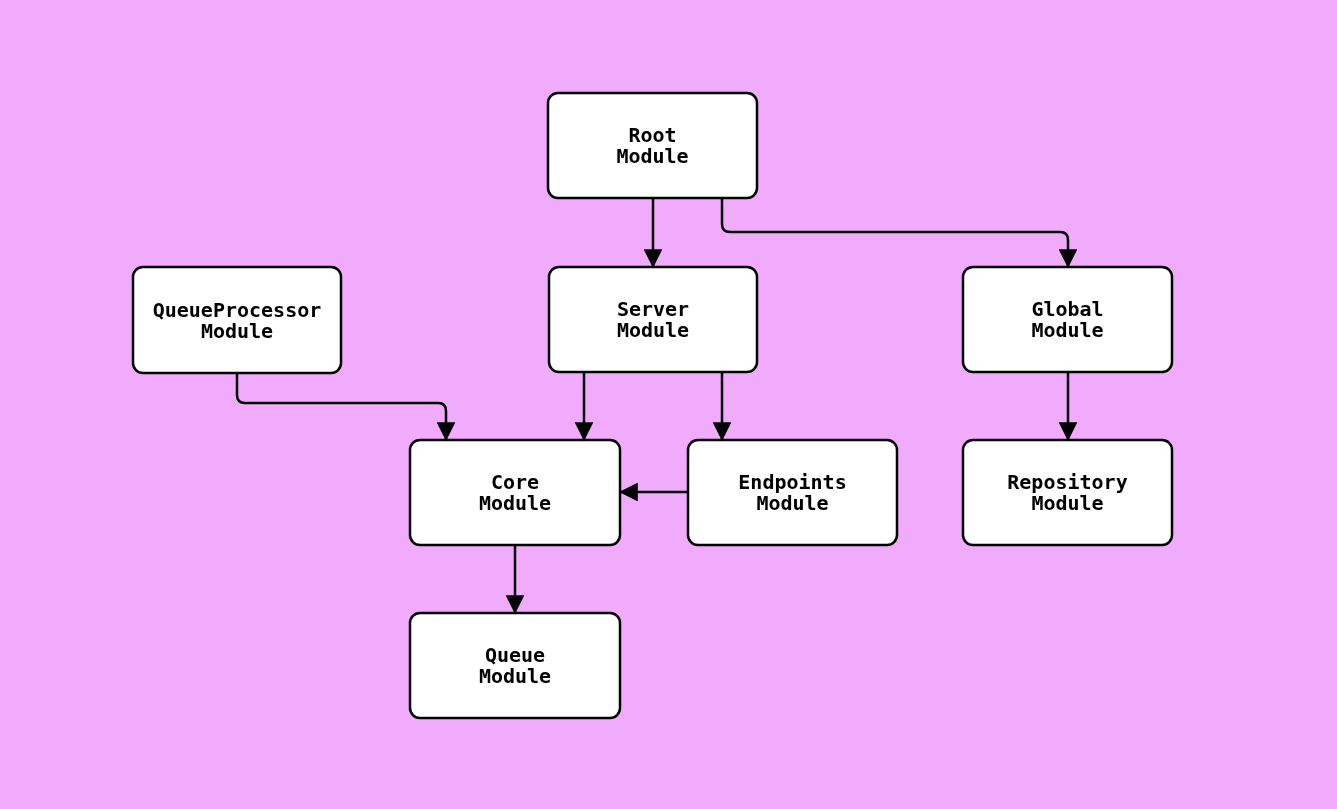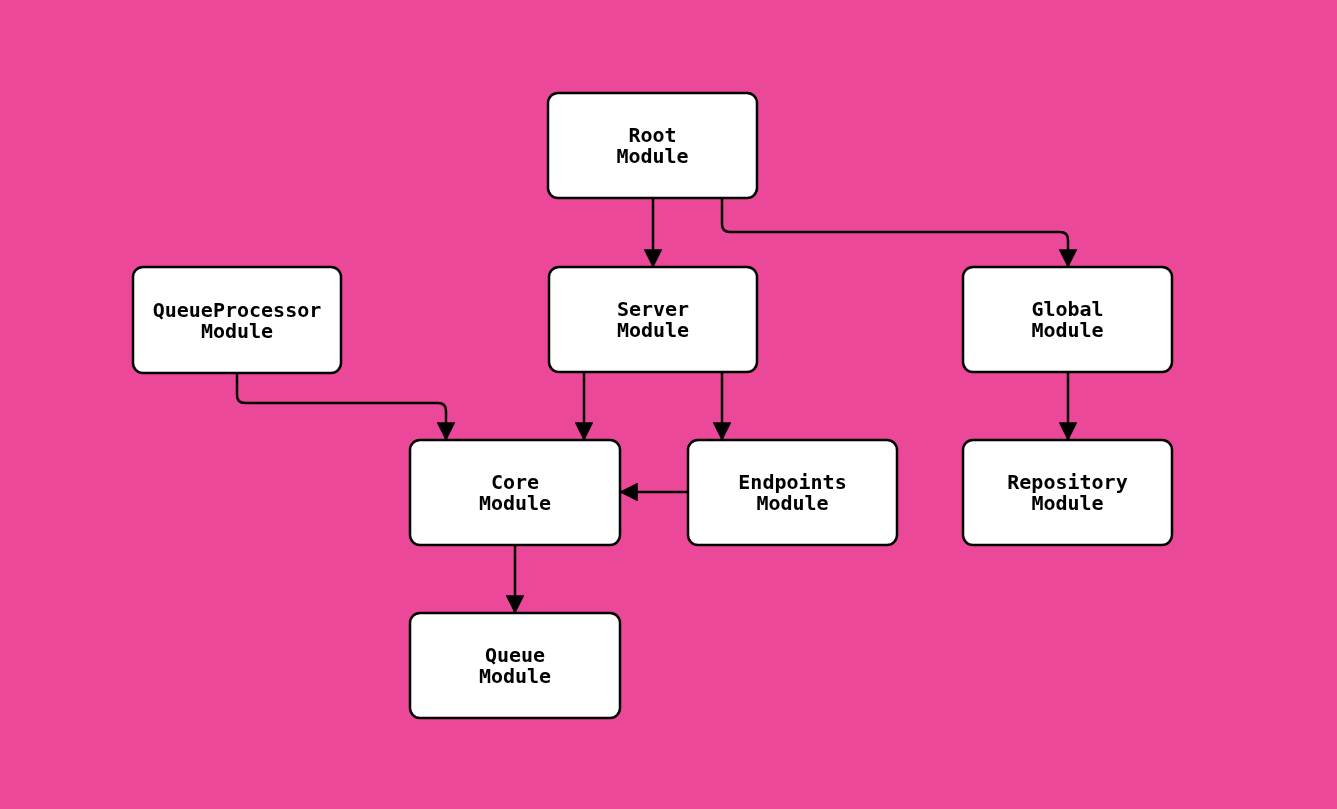--- a/index.html
+++ b/index.html
@@ -4,21 +4,21 @@
 <style>
   html, body {
     margin: 0;
     padding: 0;
     background: #ffffff;
   }
   #canvas {
     position: relative;
     width: 1337px;
     height: 809px;
-    background: #ec4899;
+    background: #f0abfc;
     overflow: hidden;
     font-family: "DejaVu Sans Mono", monospace;
   }
   svg {
     display: block;
   }
   .node-box {
     fill: #ffffff;
     stroke: #000000;
     stroke-width: 2.5px;

